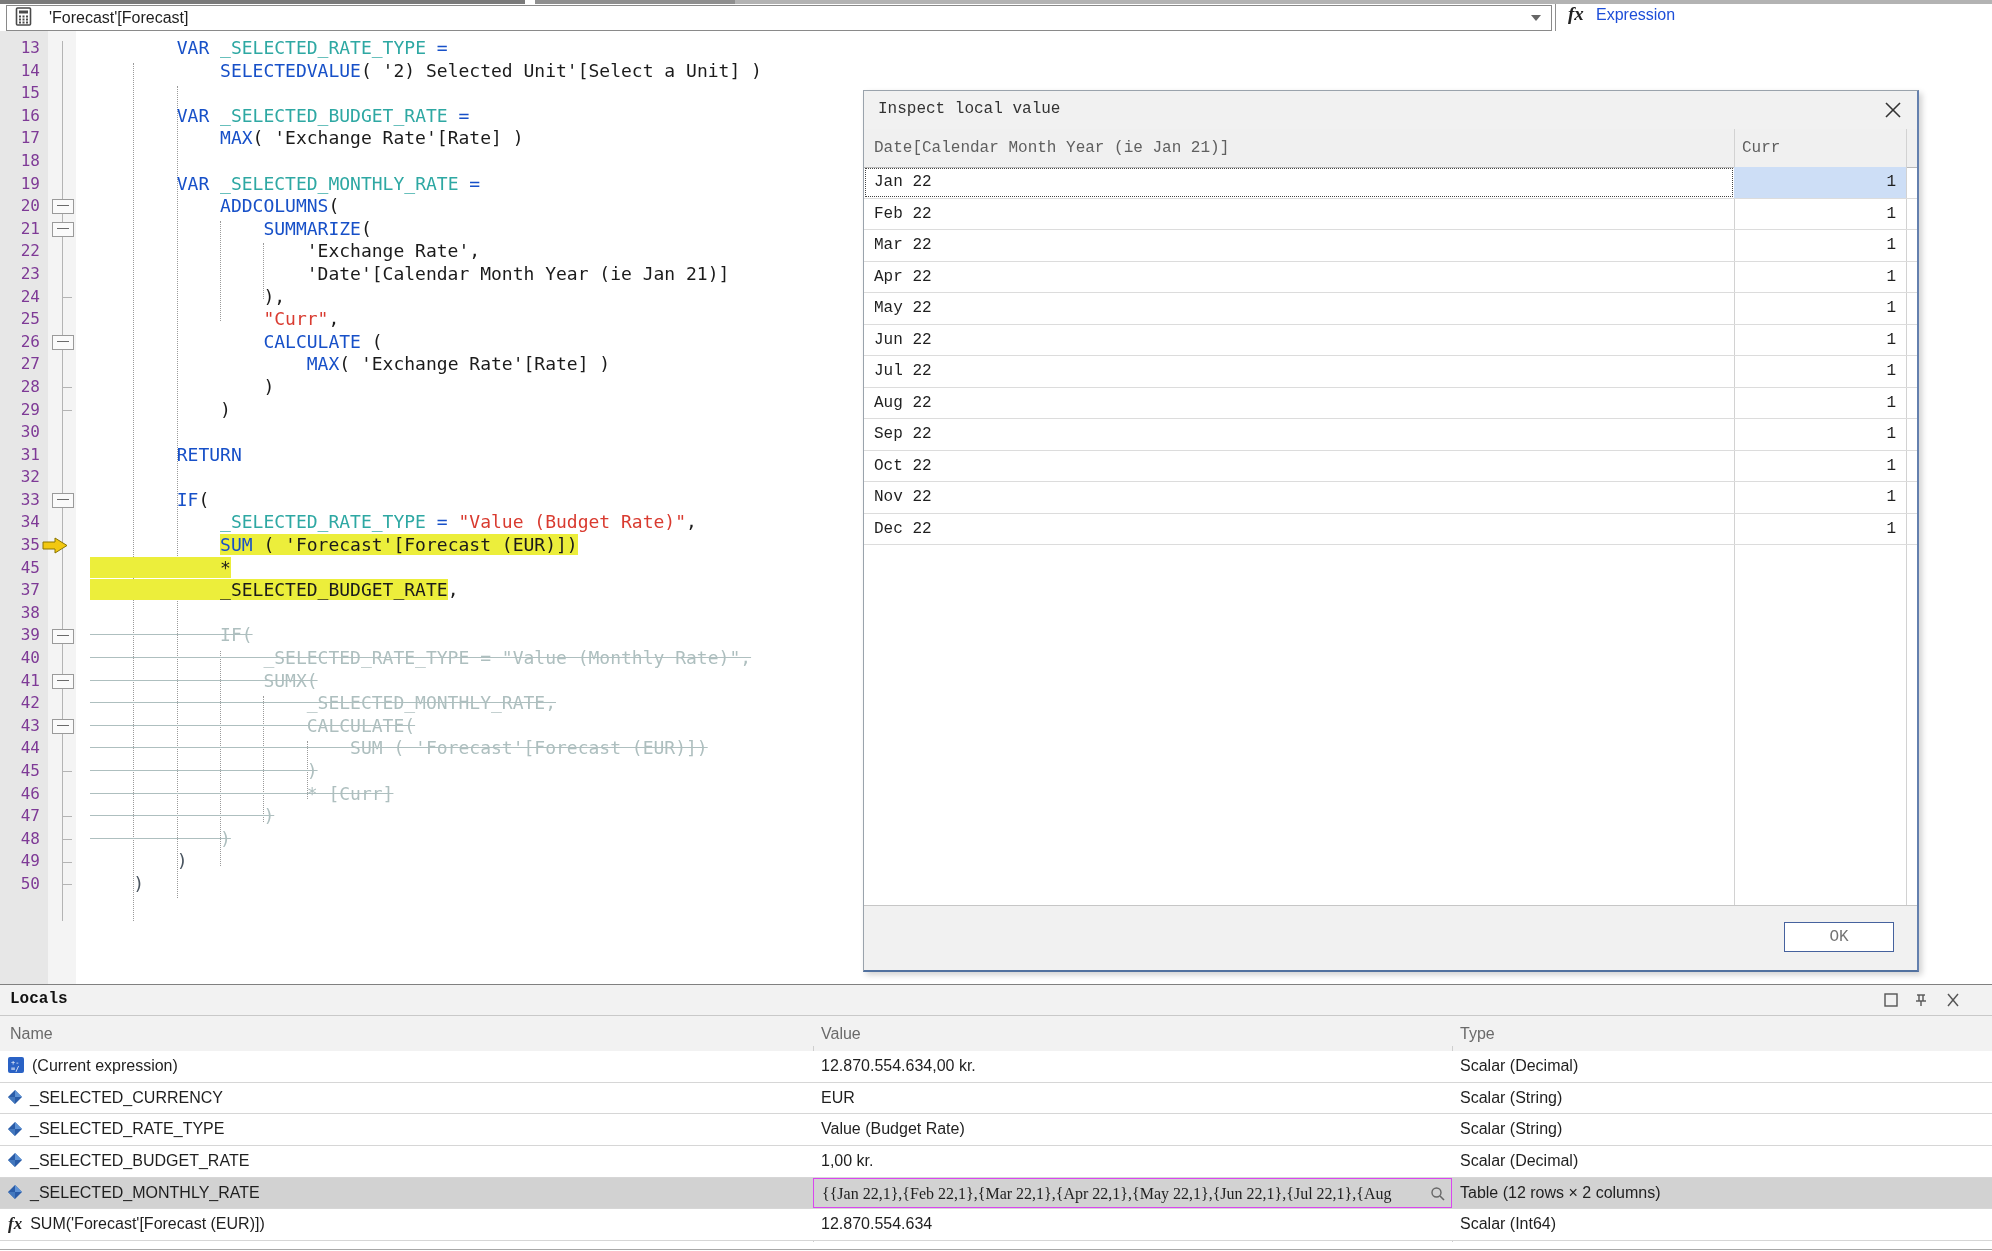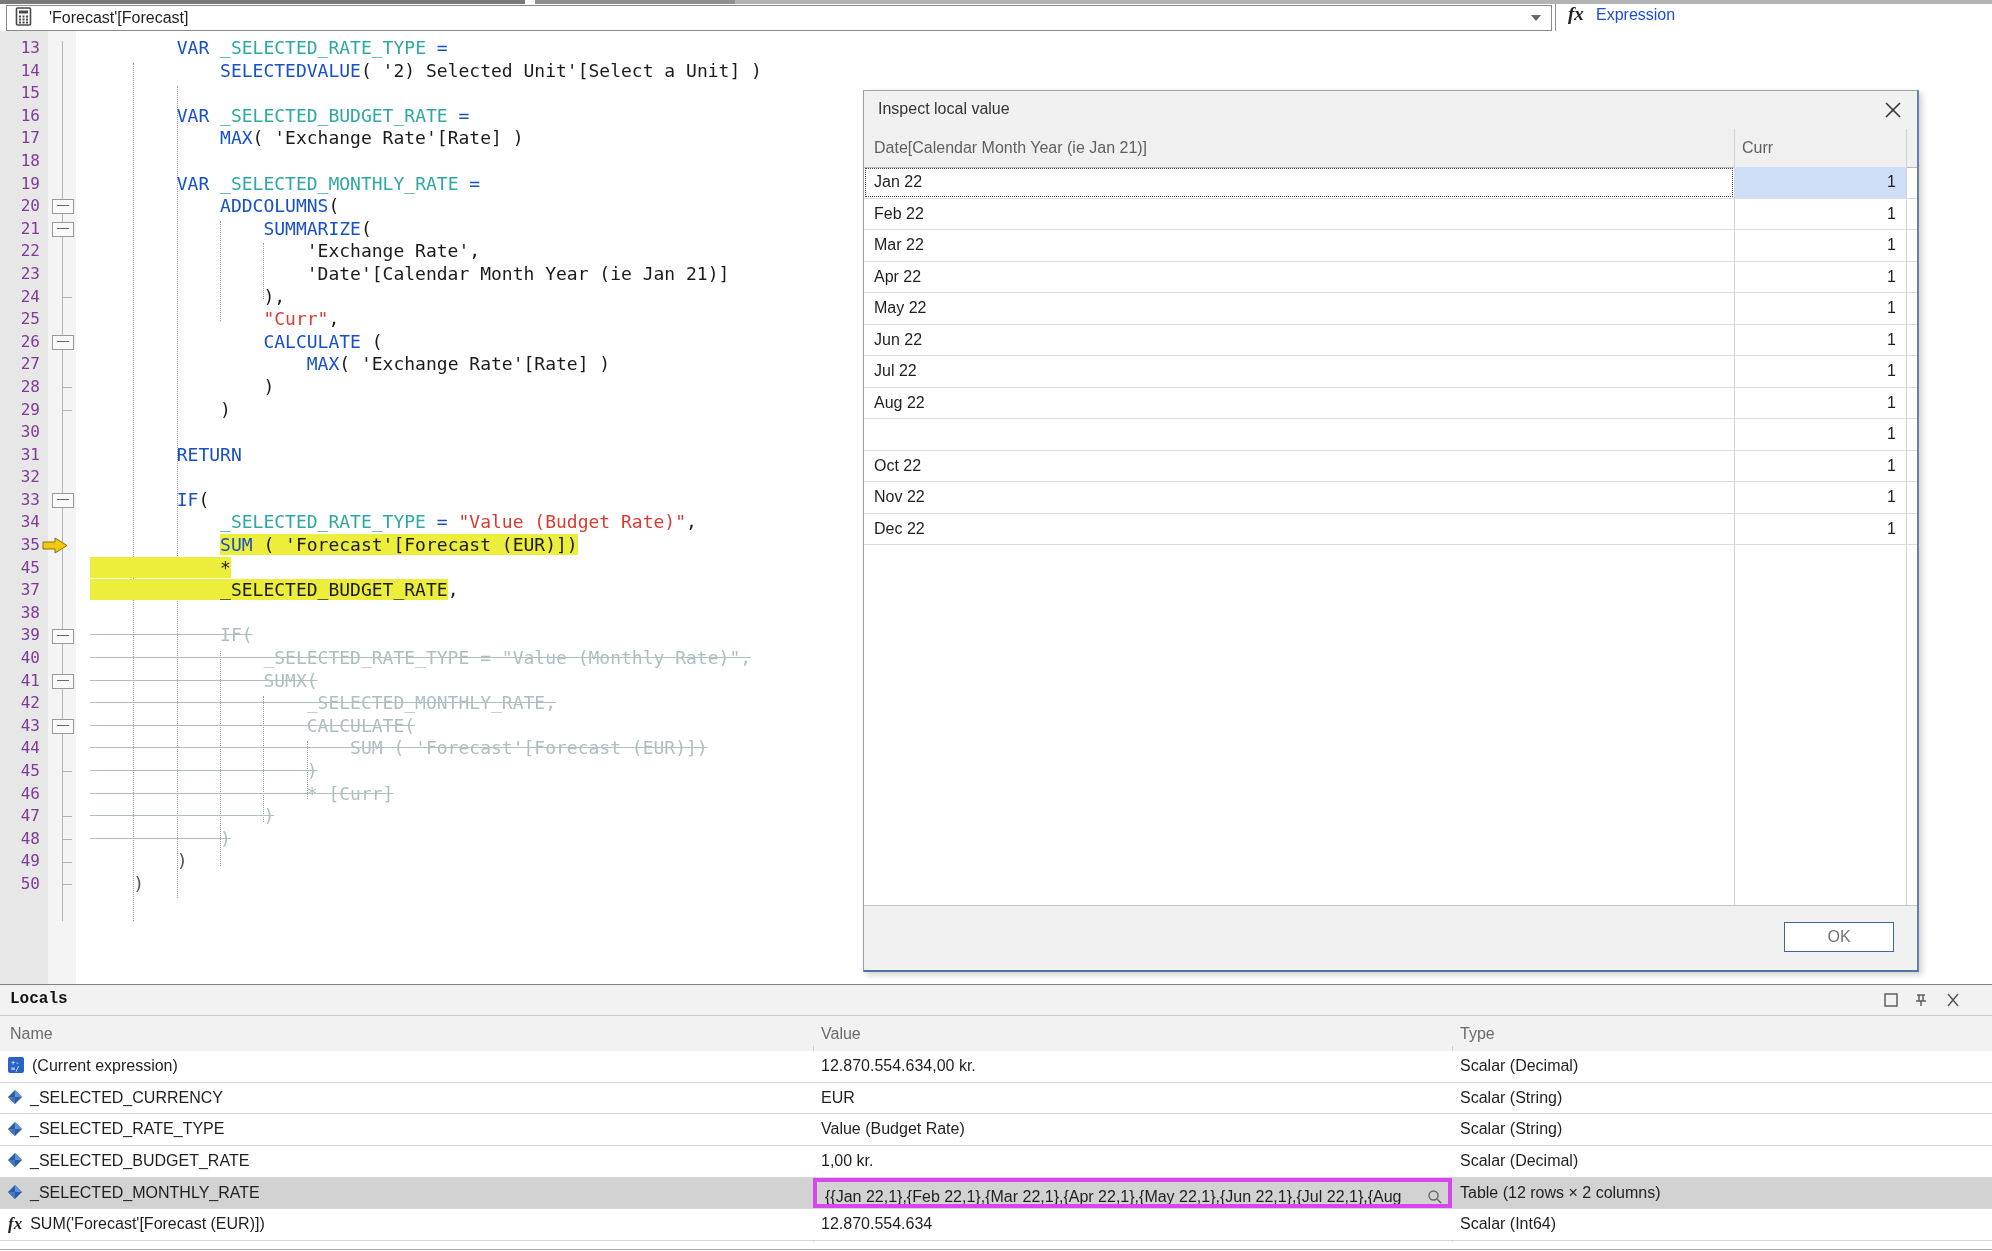--- a/index.html
+++ b/index.html
@@ -39,21 +39,21 @@
   .cv{color:var(--c-variable_teal,#2EA8A3);}
   .cs{color:var(--c-string_red,#D93B30);}
   .cx{color:var(--c-disabled_code_gray,#AEBFBF);text-decoration:line-through;}
   .cg{color:#4a5560;}
   .hl{background:var(--c-highlight_yellow,#ECEE3B);}
   #dbg-arrow{position:absolute;left:42px;width:26px;height:17px;}
 
   
   #dialog{left:863px;top:90px;width:1056px;height:882px;background:#fff;
           border:1px solid #9aa3ac;border-right:2px solid #6480ae;border-bottom:2px solid #51719f;
-          box-shadow:3px 3px 6px rgba(0,0,0,0.18);box-sizing:border-box;}
+          box-shadow:3px 3px 6px rgba(0,0,0,0.18);box-sizing:border-box;font-family:Liberation Mono, monospace;}
   #dlg-title{position:absolute;left:0;top:0;right:0;height:38px;background:#F1F1F1;border-bottom:1px solid #d8d8d8;}
   #dlg-title-text{position:absolute;left:14px;top:9px;font-size:16px;color:#333;}
   #dlg-close{position:absolute;right:14px;top:9px;width:20px;height:20px;cursor:pointer;}
   #dlg-header{position:absolute;left:0;top:38px;right:0;height:38px;background:#F0F0F0;
               border-bottom:1px solid #b9b9b9;}
   .dhcell{position:absolute;top:0;height:38px;line-height:38px;font-size:16px;color:#5f5f5f;
           white-space:nowrap;overflow:hidden;}
   #dh1{left:10px;width:850px;}
   #dh2{left:878px;width:160px;}
   .dvline{position:absolute;top:38px;width:1px;height:780px;background:#d2d2d2;}
@@ -80,21 +80,21 @@
   .lhcell{position:absolute;top:0;height:36px;line-height:36px;font-size:16px;color:#6a6a6a;}
   #lh1{left:10px;} #lh2{left:821px;} #lh3{left:1460px;}
   .lvline{position:absolute;width:1px;background:#cfcfcf;}
   #lrows{position:absolute;left:0;top:66px;right:0;}
   .lrow{position:relative;height:31.7px;box-sizing:border-box;border-bottom:1px solid #d6d6d6;background:#fff;}
   .lrow.sel{background:var(--c-selected_row_gray,#D2D2D2);}
   .lcell{position:absolute;top:0;bottom:0;font-size:16px;line-height:30px;white-space:nowrap;overflow:hidden;box-sizing:border-box;}
   .lc-name{left:0;width:813px;padding-left:8px;}
   .lc-val{left:813px;width:639px;padding-left:8px;}
   .lc-type{left:1452px;width:540px;padding-left:8px;}
-  .lrow.sel .lc-val{border:4px solid #d946ef;}
+  .lrow.sel .lc-val{border:1px solid #d946ef;font-family:Liberation Serif, serif;}
   .lico{display:inline-block;vertical-align:middle;margin-right:8px;margin-top:-3px;}
   .lmag{position:absolute;right:5px;top:7px;}
   #locals-bottom{position:absolute;left:0;bottom:1px;right:0;height:1px;background:#a8a8a8;}
 </style>
 </head>
 <body>
 
 <div class="abs" id="topbar">
   <div class="tseg" style="left:0;width:525px;background:#7a7a7a;"></div>
   <div class="tseg" style="left:535px;width:200px;background:#8f8f8f;"></div>
@@ -278,20 +278,21 @@
       </div>
       <div class="drow">
         <div class="dcell-date">Jul 22</div>
         <div class="dcell-curr">1</div>
       </div>
       <div class="drow">
         <div class="dcell-date">Aug 22</div>
         <div class="dcell-curr">1</div>
       </div>
       <div class="drow">
+        <div class="dcell-date">Sep 22</div>
         <div class="dcell-curr">1</div>
       </div>
       <div class="drow">
         <div class="dcell-date">Oct 22</div>
         <div class="dcell-curr">1</div>
       </div>
       <div class="drow">
         <div class="dcell-date">Nov 22</div>
         <div class="dcell-curr">1</div>
       </div>

